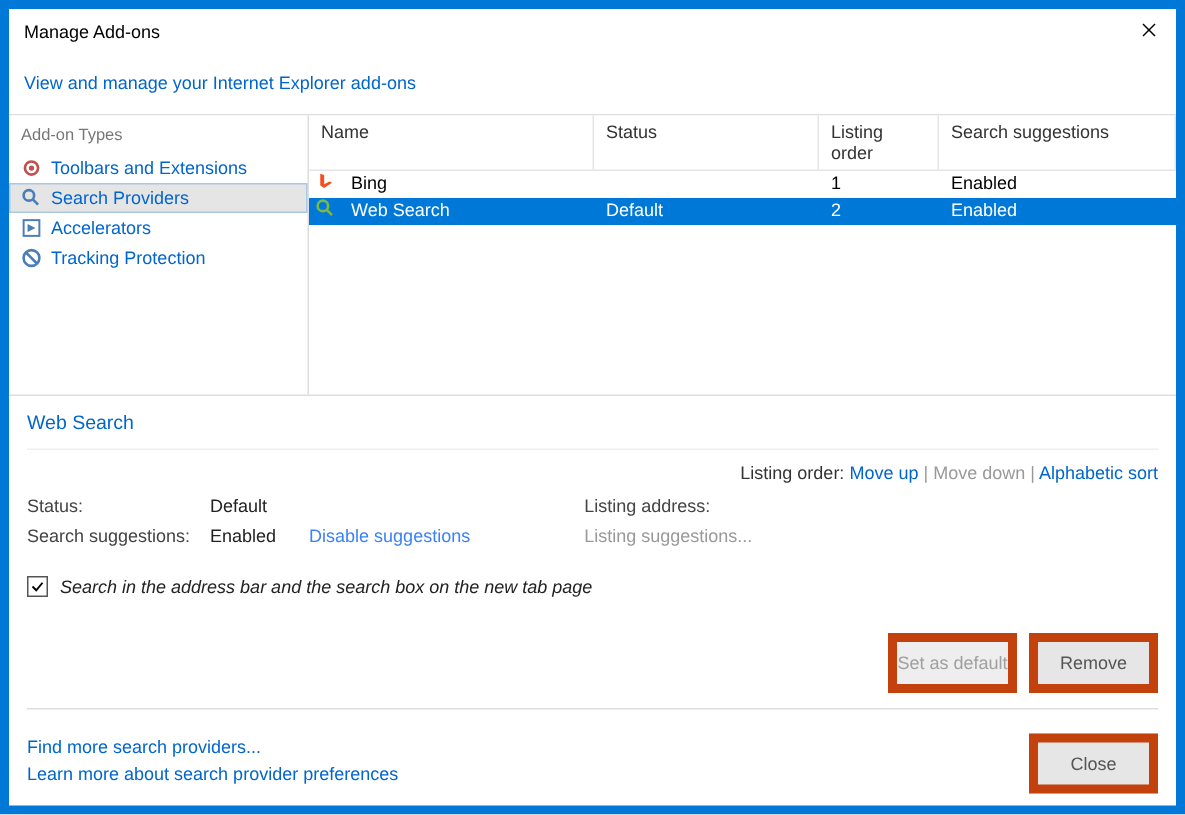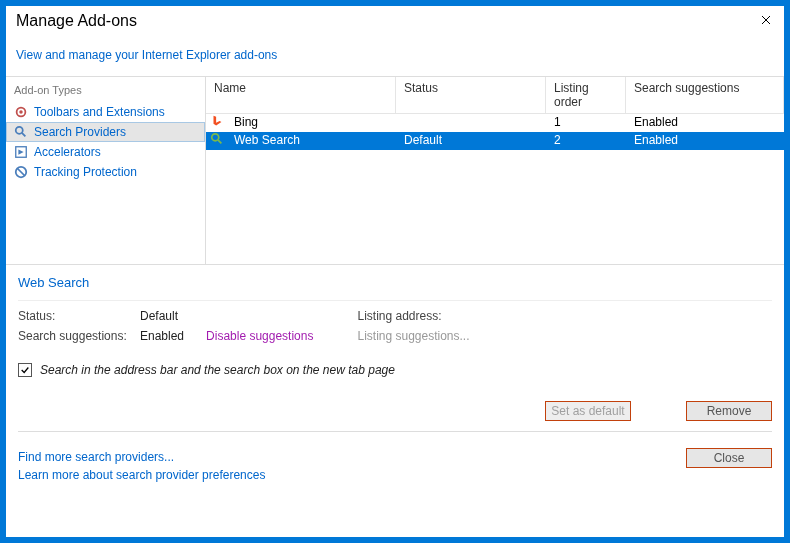--- a/index.html
+++ b/index.html
@@ -1,18 +1,18 @@
 <!DOCTYPE html>
 <html><head>
 <meta charset="utf-8">
 <style>
 * { box-sizing: border-box; margin: 0; padding: 0; font-family: "Segoe UI", Tahoma, sans-serif; }
 body { background: #fff; width: 790px; height: 543px; overflow: hidden; }
 .outer-frame { width: 790px; height: 543px; border: 6px solid #0078d7; background: #fff; display: flex; flex-direction: column; }
-.titlebar { height: 30px; display: flex; align-items: center; padding: 0 10px; font-size: 16px; color: #000; position: relative; }
+.titlebar { height: 30px; display: flex; align-items: center; padding: 0 10px; font-size: 12px; color: #000; position: relative; }
 .titlebar .close { position: absolute; right: 8px; top: 4px; width: 20px; height: 20px; display: flex; align-items: center; justify-content: center; font-size: 14px; cursor: pointer; }
 .subtitle { padding: 12px 10px 14px; font-size: 12px; color: #0066cc; }
 .subtitle a { text-decoration: none; color: #0066cc; }
 .main-split { display: flex; border-top: 1px solid #ddd; height: 188px; }
 .sidebar { width: 200px; border-right: 1px solid #ddd; background: #fff; padding-top: 3px; }
 .sidebar-heading { font-size: 11px; color: #777; padding: 4px 8px 6px; }
 .sidebar-item { display: flex; align-items: center; gap: 6px; padding: 3px 8px; font-size: 12px; color: #0066cc; cursor: pointer; }
 .sidebar-item.selected { background: #e5e5e5; border: 1px solid #a8c8e4; padding: 2px 7px; }
 .icon { width: 14px; height: 14px; flex-shrink: 0; }
 .list-area { flex: 1; background: #fff; }
@@ -26,31 +26,31 @@
 .list-row.selected { background: #0078d7; color: #fff; }
 .list-row .cell { padding: 1px 8px; }
 .row-icon { width: 14px; height: 14px; margin-left: 4px; margin-right: 2px; flex-shrink: 0; }
 .details-panel { border-top: 1px solid #ddd; padding: 10px 12px 8px; font-size: 12px; color: #444; }
 .details-title { color: #0066cc; font-size: 13px; padding-bottom: 10px; border-bottom: 1px solid #eee; margin-bottom: 8px; }
 .listing-order-line { text-align: right; font-size: 12px; padding-bottom: 8px; }
 .listing-order-line .label { color: #333; }
 .listing-order-line a { color: #0066cc; text-decoration: none; }
 .listing-order-line .disabled { color: #999; }
 .listing-order-line .sep { color: #999; }
-.details-grid { display: flex; gap: 24px; margin-bottom: 20px; }
+.details-grid { display: flex; gap: 56px; margin-bottom: 20px; }
 .details-col { display: flex; flex-direction: column; gap: 6px; }
 .details-row { display: flex; gap: 12px; font-size: 12px; }
 .details-row .lbl { width: 110px; color: #444; }
 .details-row .val { color: #222; }
-.details-row a { color: #a21caf; text-decoration: none; margin-left: 10px; }
+.details-row a { color: #3b82f6; text-decoration: none; margin-left: 10px; }
 .placeholder { color: #999; }
 .checkbox-row { display: flex; align-items: center; gap: 8px; font-size: 12px; color: #222; margin-top: 8px; font-style: italic; }
 .checkbox-row .cb { width: 14px; height: 14px; border: 1px solid #555; display: flex; align-items: center; justify-content: center; font-size: 11px; }
 .button-row { display: flex; justify-content: flex-end; gap: 8px; margin-top: 24px; padding-bottom: 10px; border-bottom: 1px solid #ddd; }
-.btn { min-width: 86px; height: 20px; background: #e6e6e6; border: 1px solid #c2410c; font-size: 12px; color: #555; display: flex; align-items: center; justify-content: center; cursor: pointer; margin-left: 47px; }
+.btn { min-width: 86px; height: 40px; background: #e6e6e6; border: 6px solid #c2410c; font-size: 12px; color: #555; display: flex; align-items: center; justify-content: center; cursor: pointer; }
 .btn.disabled { color: #a0a0a0; background: #eee; }
 .footer { display: flex; justify-content: space-between; padding: 8px 12px; font-size: 12px; }
 .footer-links a { color: #0066cc; text-decoration: none; display: block; line-height: 1.5; }
 .footer .btn { min-width: 86px; }
 </style>
 </head>
 <body>
 
 <div class="outer-frame">
   <div class="titlebar">
@@ -143,20 +143,28 @@
         <div class="cell col-status">Default</div>
         <div class="cell col-order">2</div>
         <div class="cell col-sugg">Enabled</div>
       </div>
     </div>
   </div>
 
   <div class="details-panel">
     <div class="details-title">Web Search</div>
 
+    <div class="listing-order-line">
+      <span class="label">Listing order:</span>
+      <a href="#">Move up</a>
+      <span class="sep"> | </span>
+      <span class="disabled">Move down</span>
+      <span class="sep"> | </span>
+      <a href="#">Alphabetic sort</a>
+    </div>
 
     <div class="details-grid">
       <div class="details-col">
         <div class="details-row">
           <span class="lbl">Status:</span>
           <span class="val">Default</span>
         </div>
         <div class="details-row">
           <span class="lbl">Search suggestions:</span>
           <span class="val">Enabled</span>

